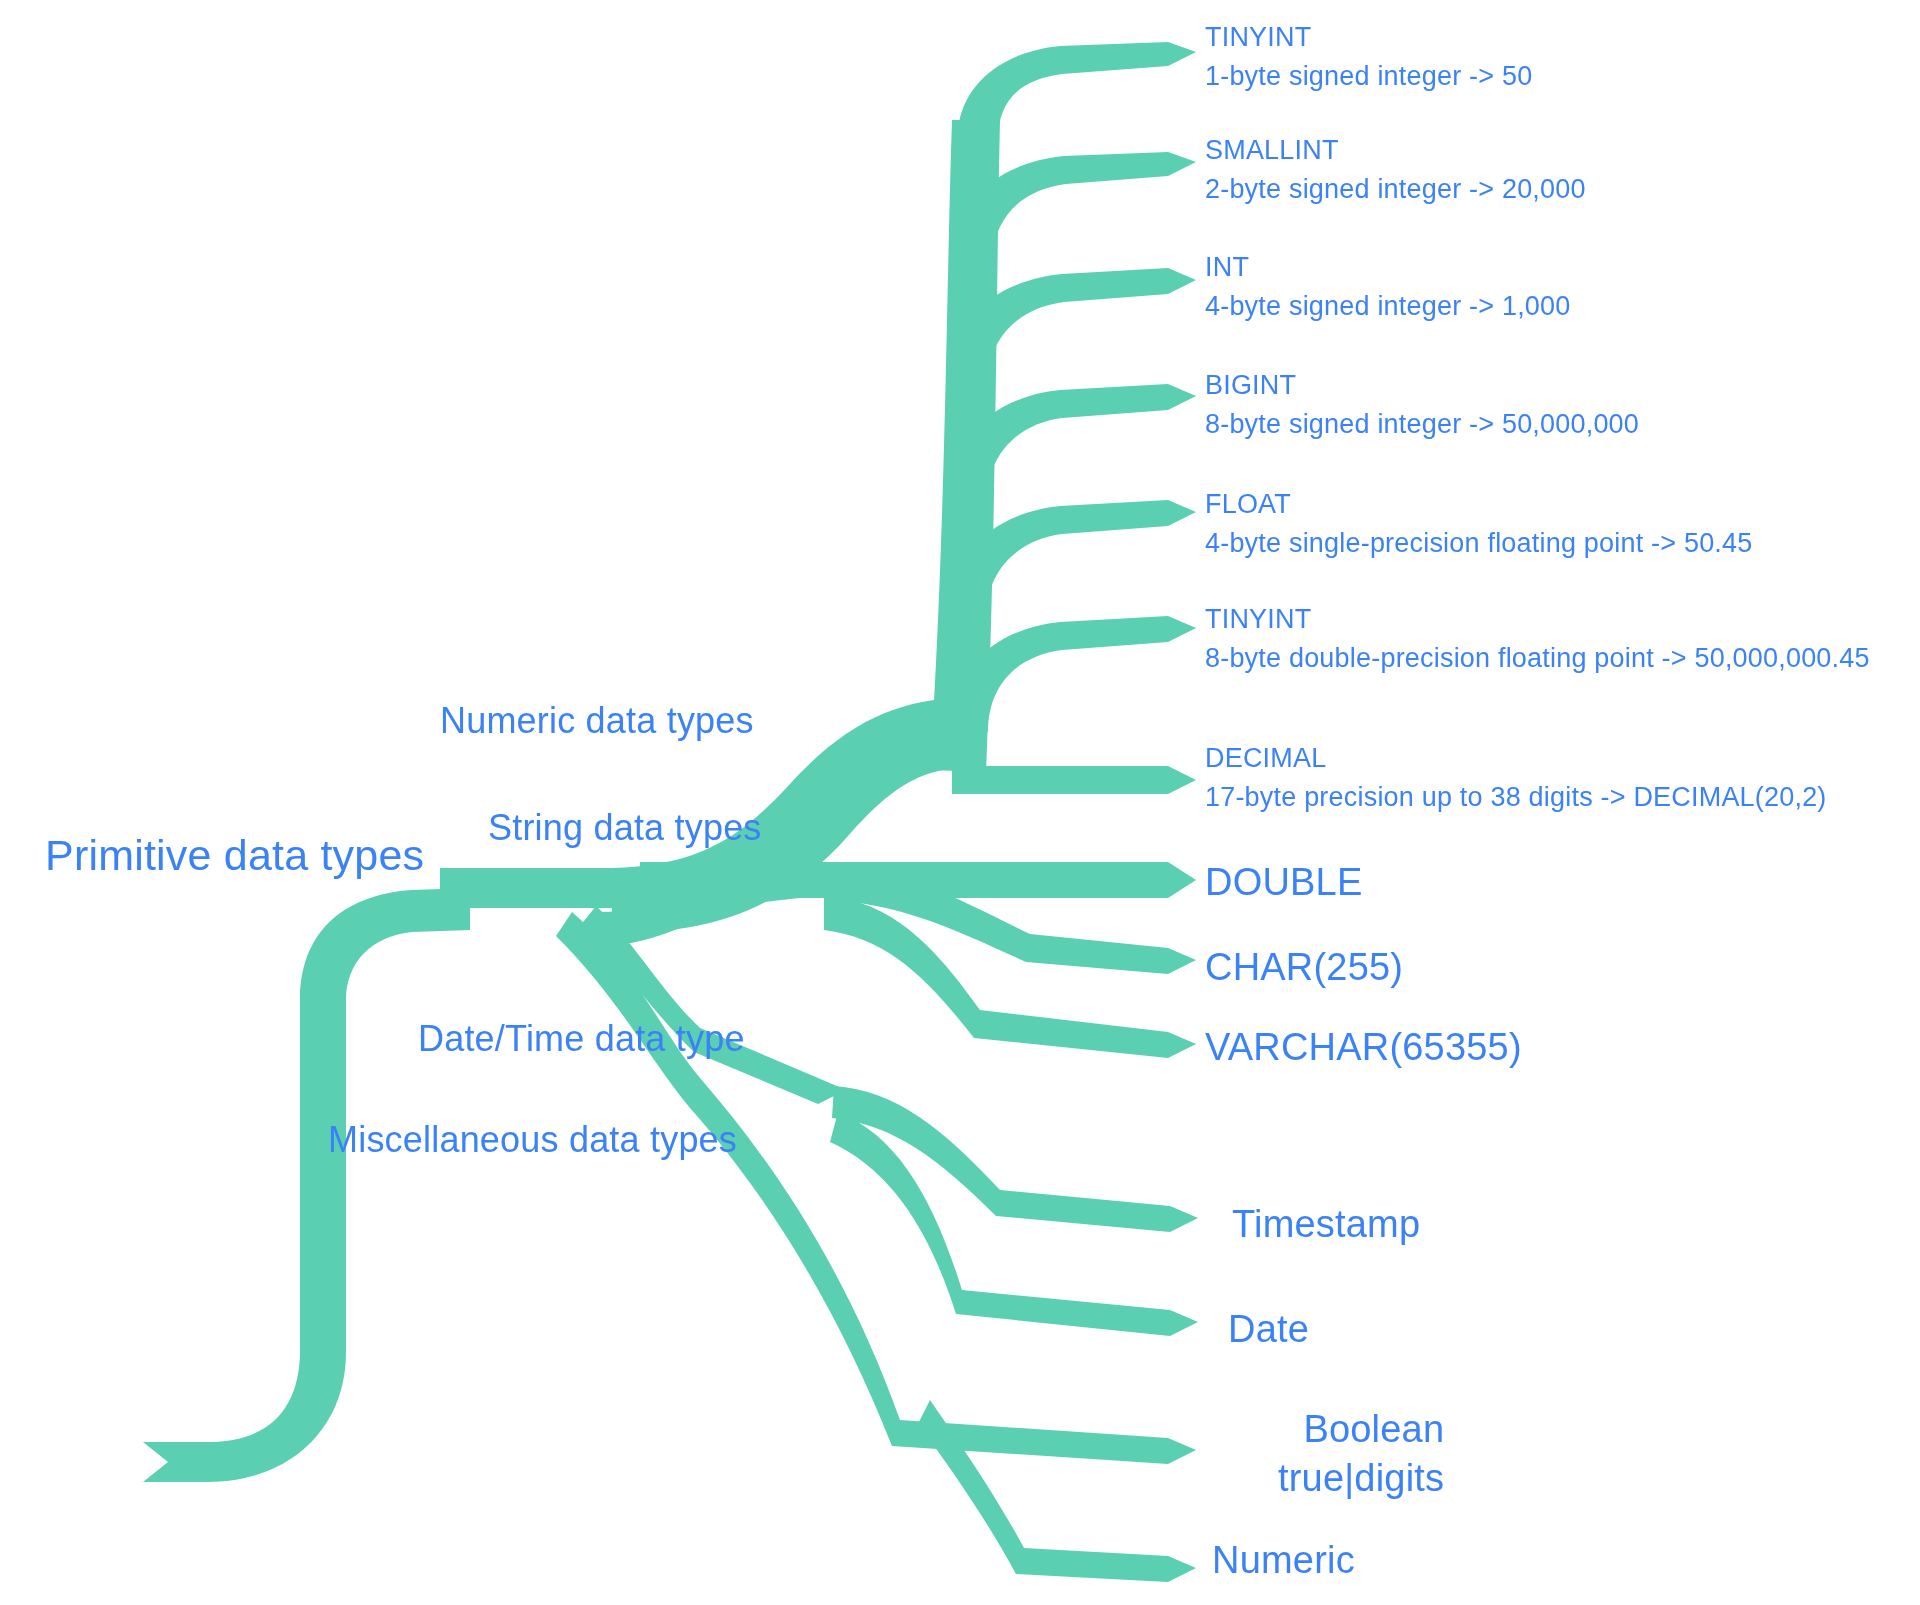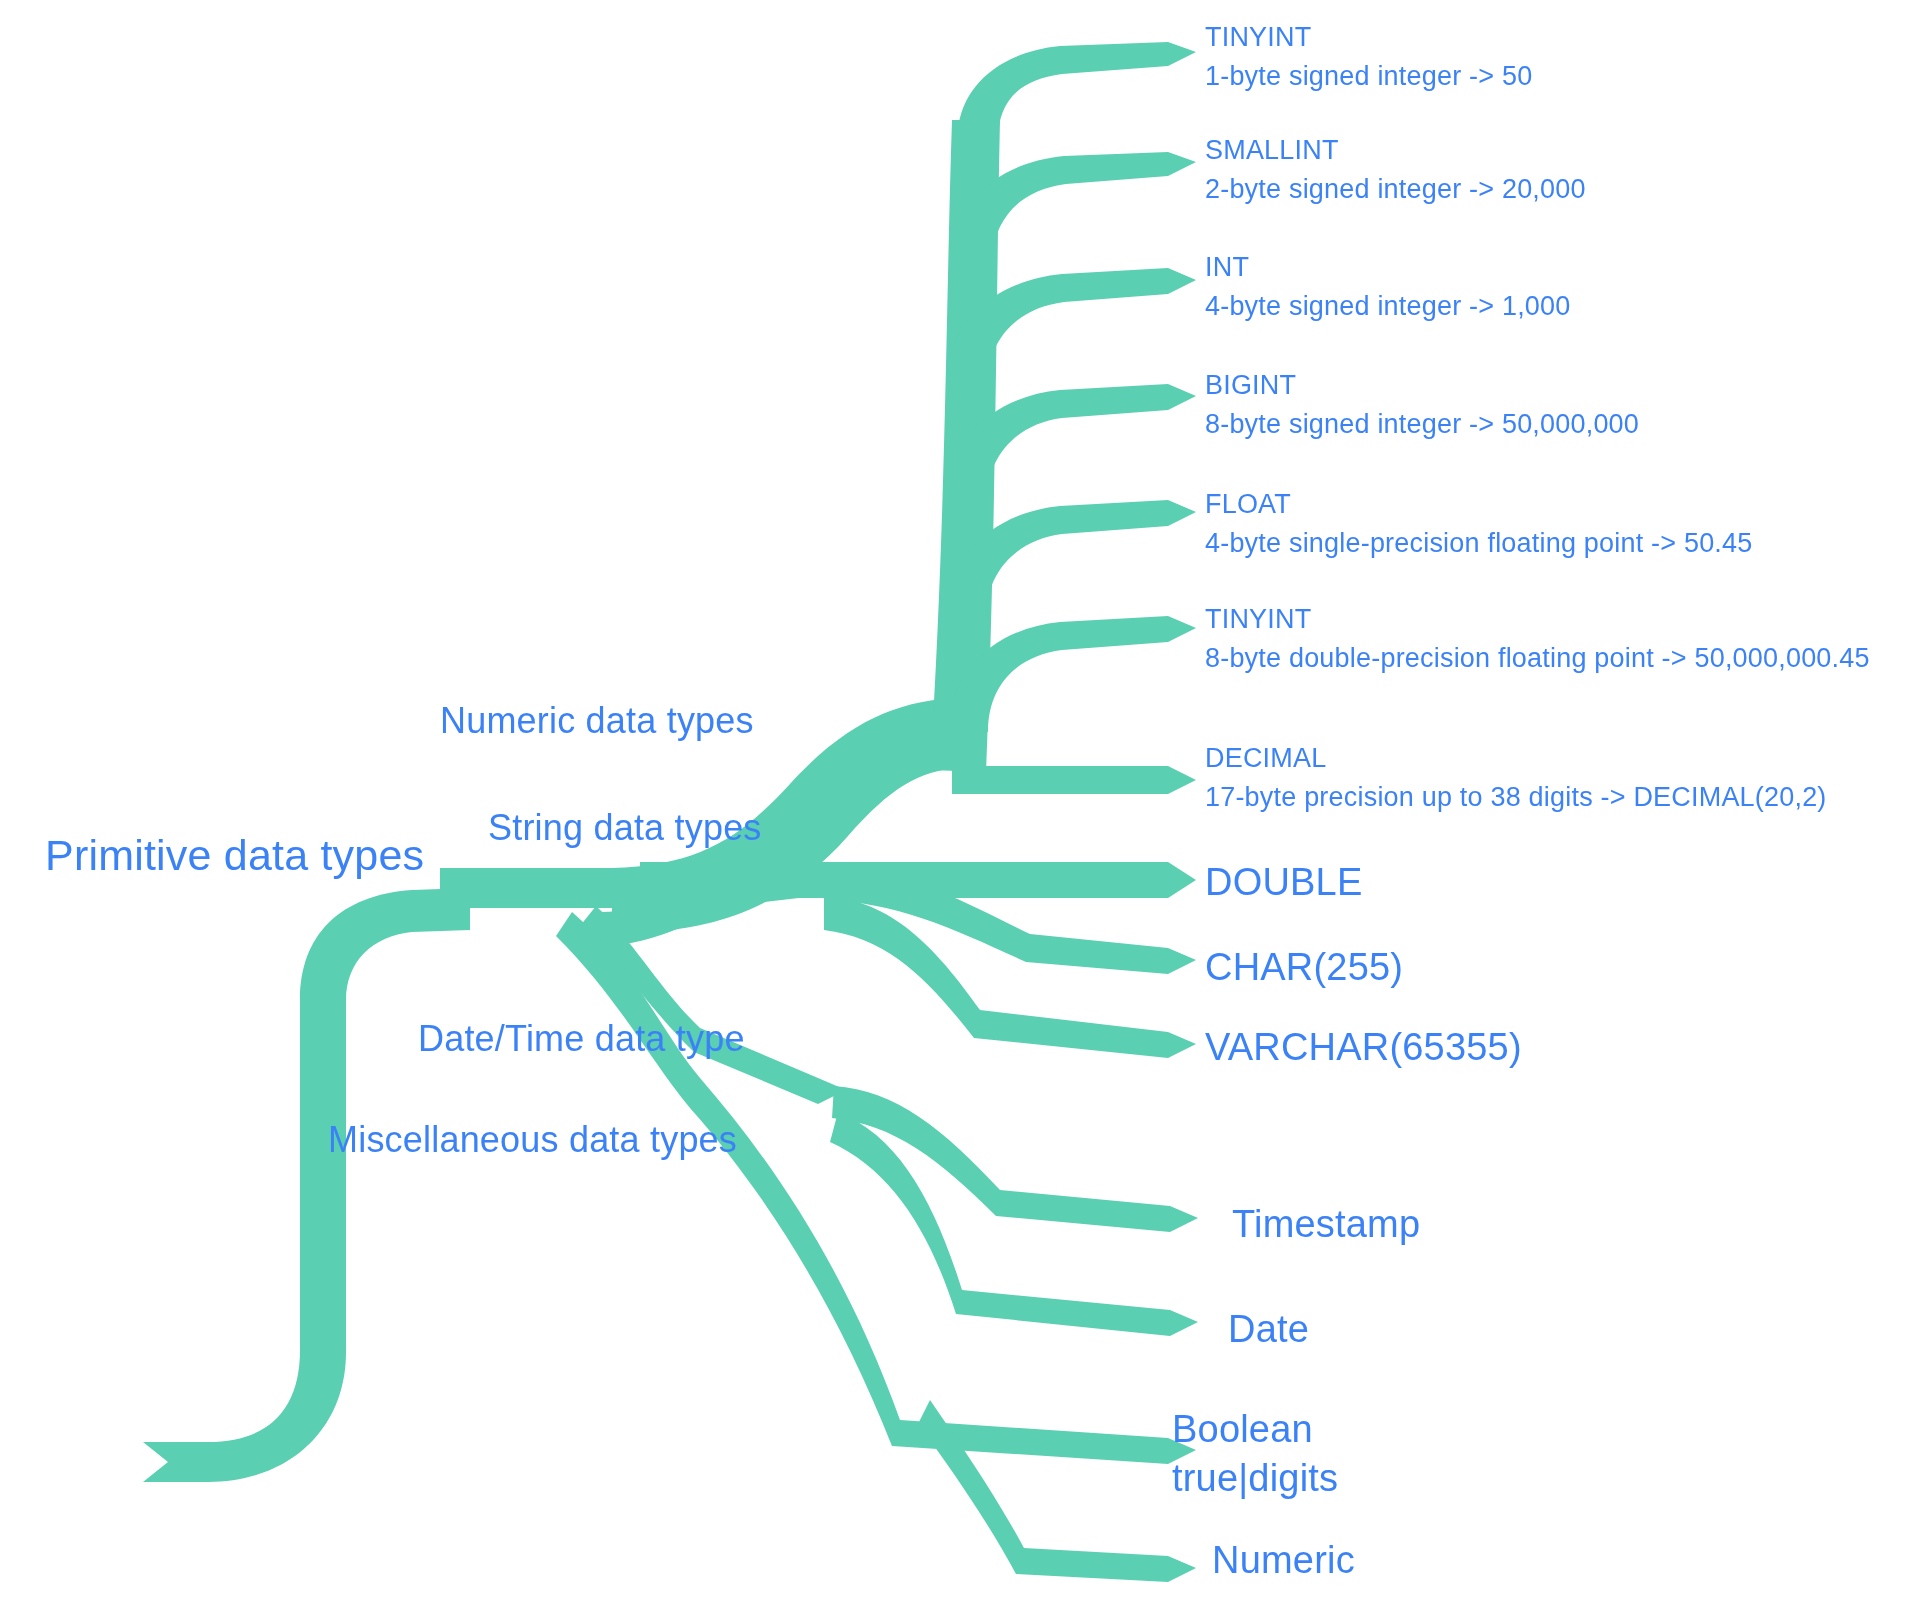--- a/index.html
+++ b/index.html
@@ -170,19 +170,19 @@
     <span class="leaf-desc">17-byte precision up to 38 digits -&gt; DECIMAL(20,2)</span>
   </div>
 
   <div class="lbl leaf-big" style="left:1205px;top:858px;">DOUBLE</div>
   <div class="lbl leaf-big" style="left:1205px;top:943px;">CHAR(255)</div>
   <div class="lbl leaf-big" style="left:1205px;top:1023px;">VARCHAR(65355)</div>
 
   <div class="lbl leaf-big" style="left:1232px;top:1200px;">Timestamp</div>
   <div class="lbl leaf-big" style="left:1228px;top:1305px;">Date</div>
 
-  <div class="lbl leaf-two" style="left:1172px;top:1405px;">
+  <div class="lbl leaf-two" style="left:1278px;top:1405px;text-align:right;">
     <span>Boolean</span>
     <span>true|digits</span>
   </div>
   <div class="lbl leaf-big" style="left:1212px;top:1536px;">Numeric</div>
 
 </div>
 
 </body></html>

